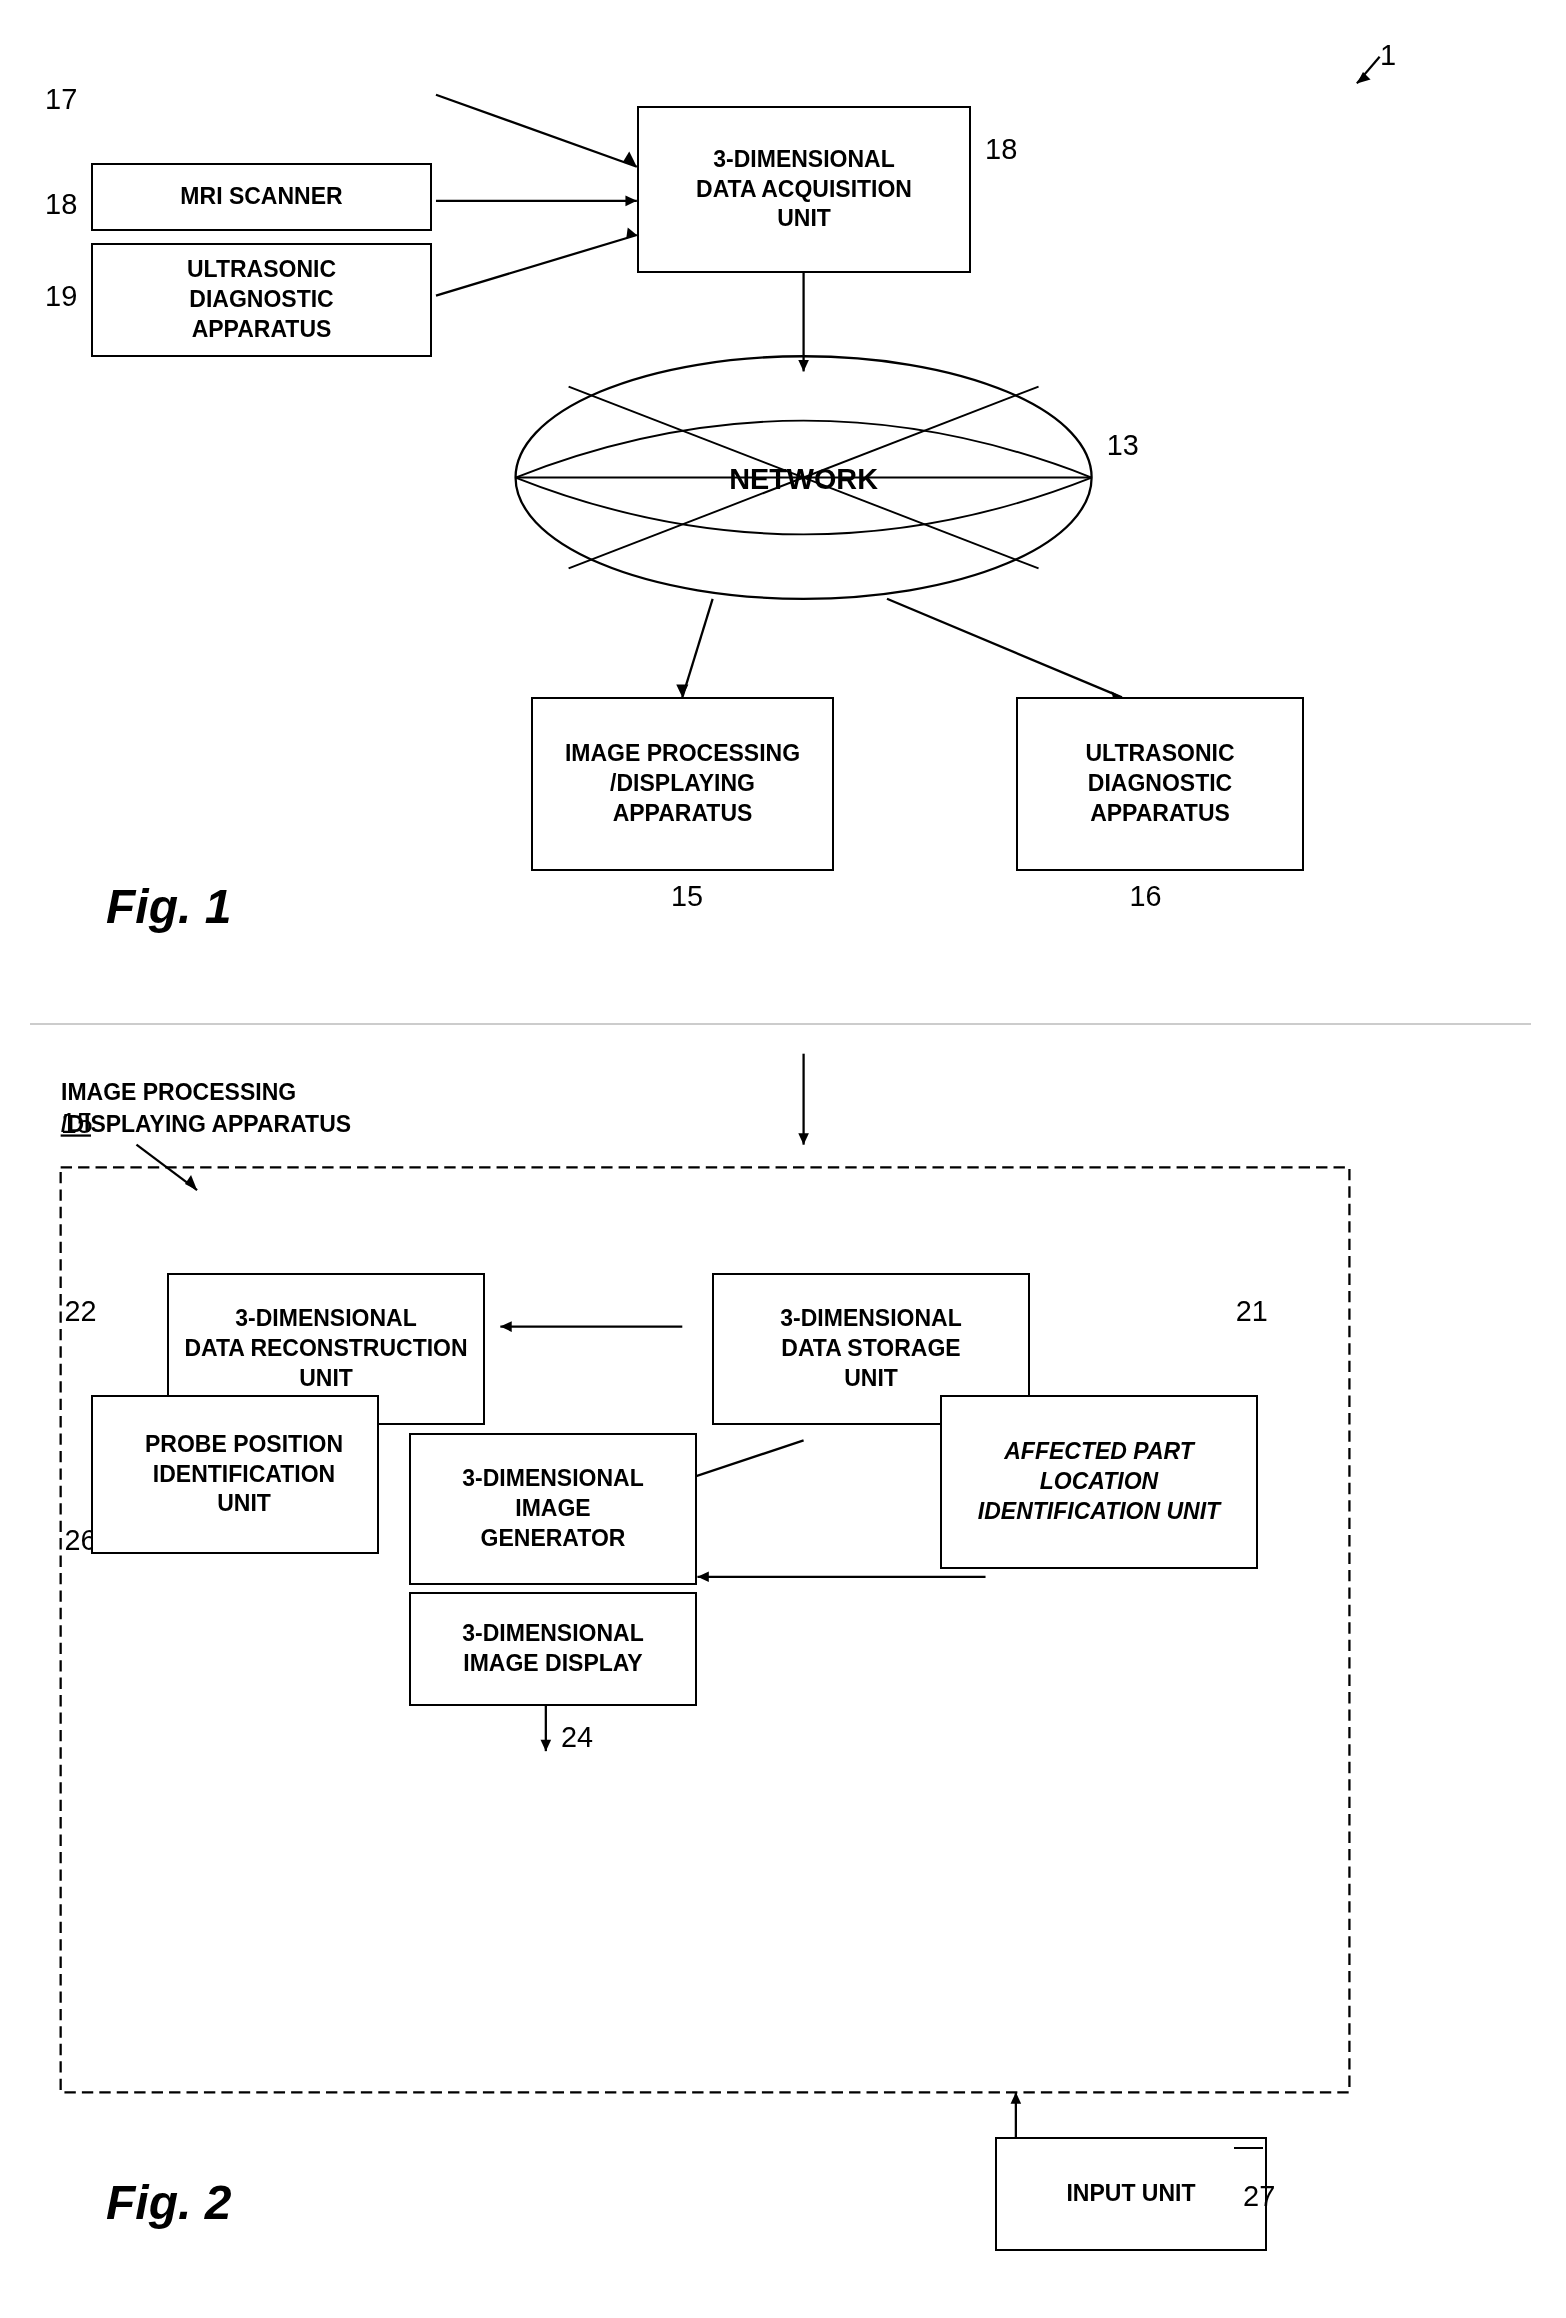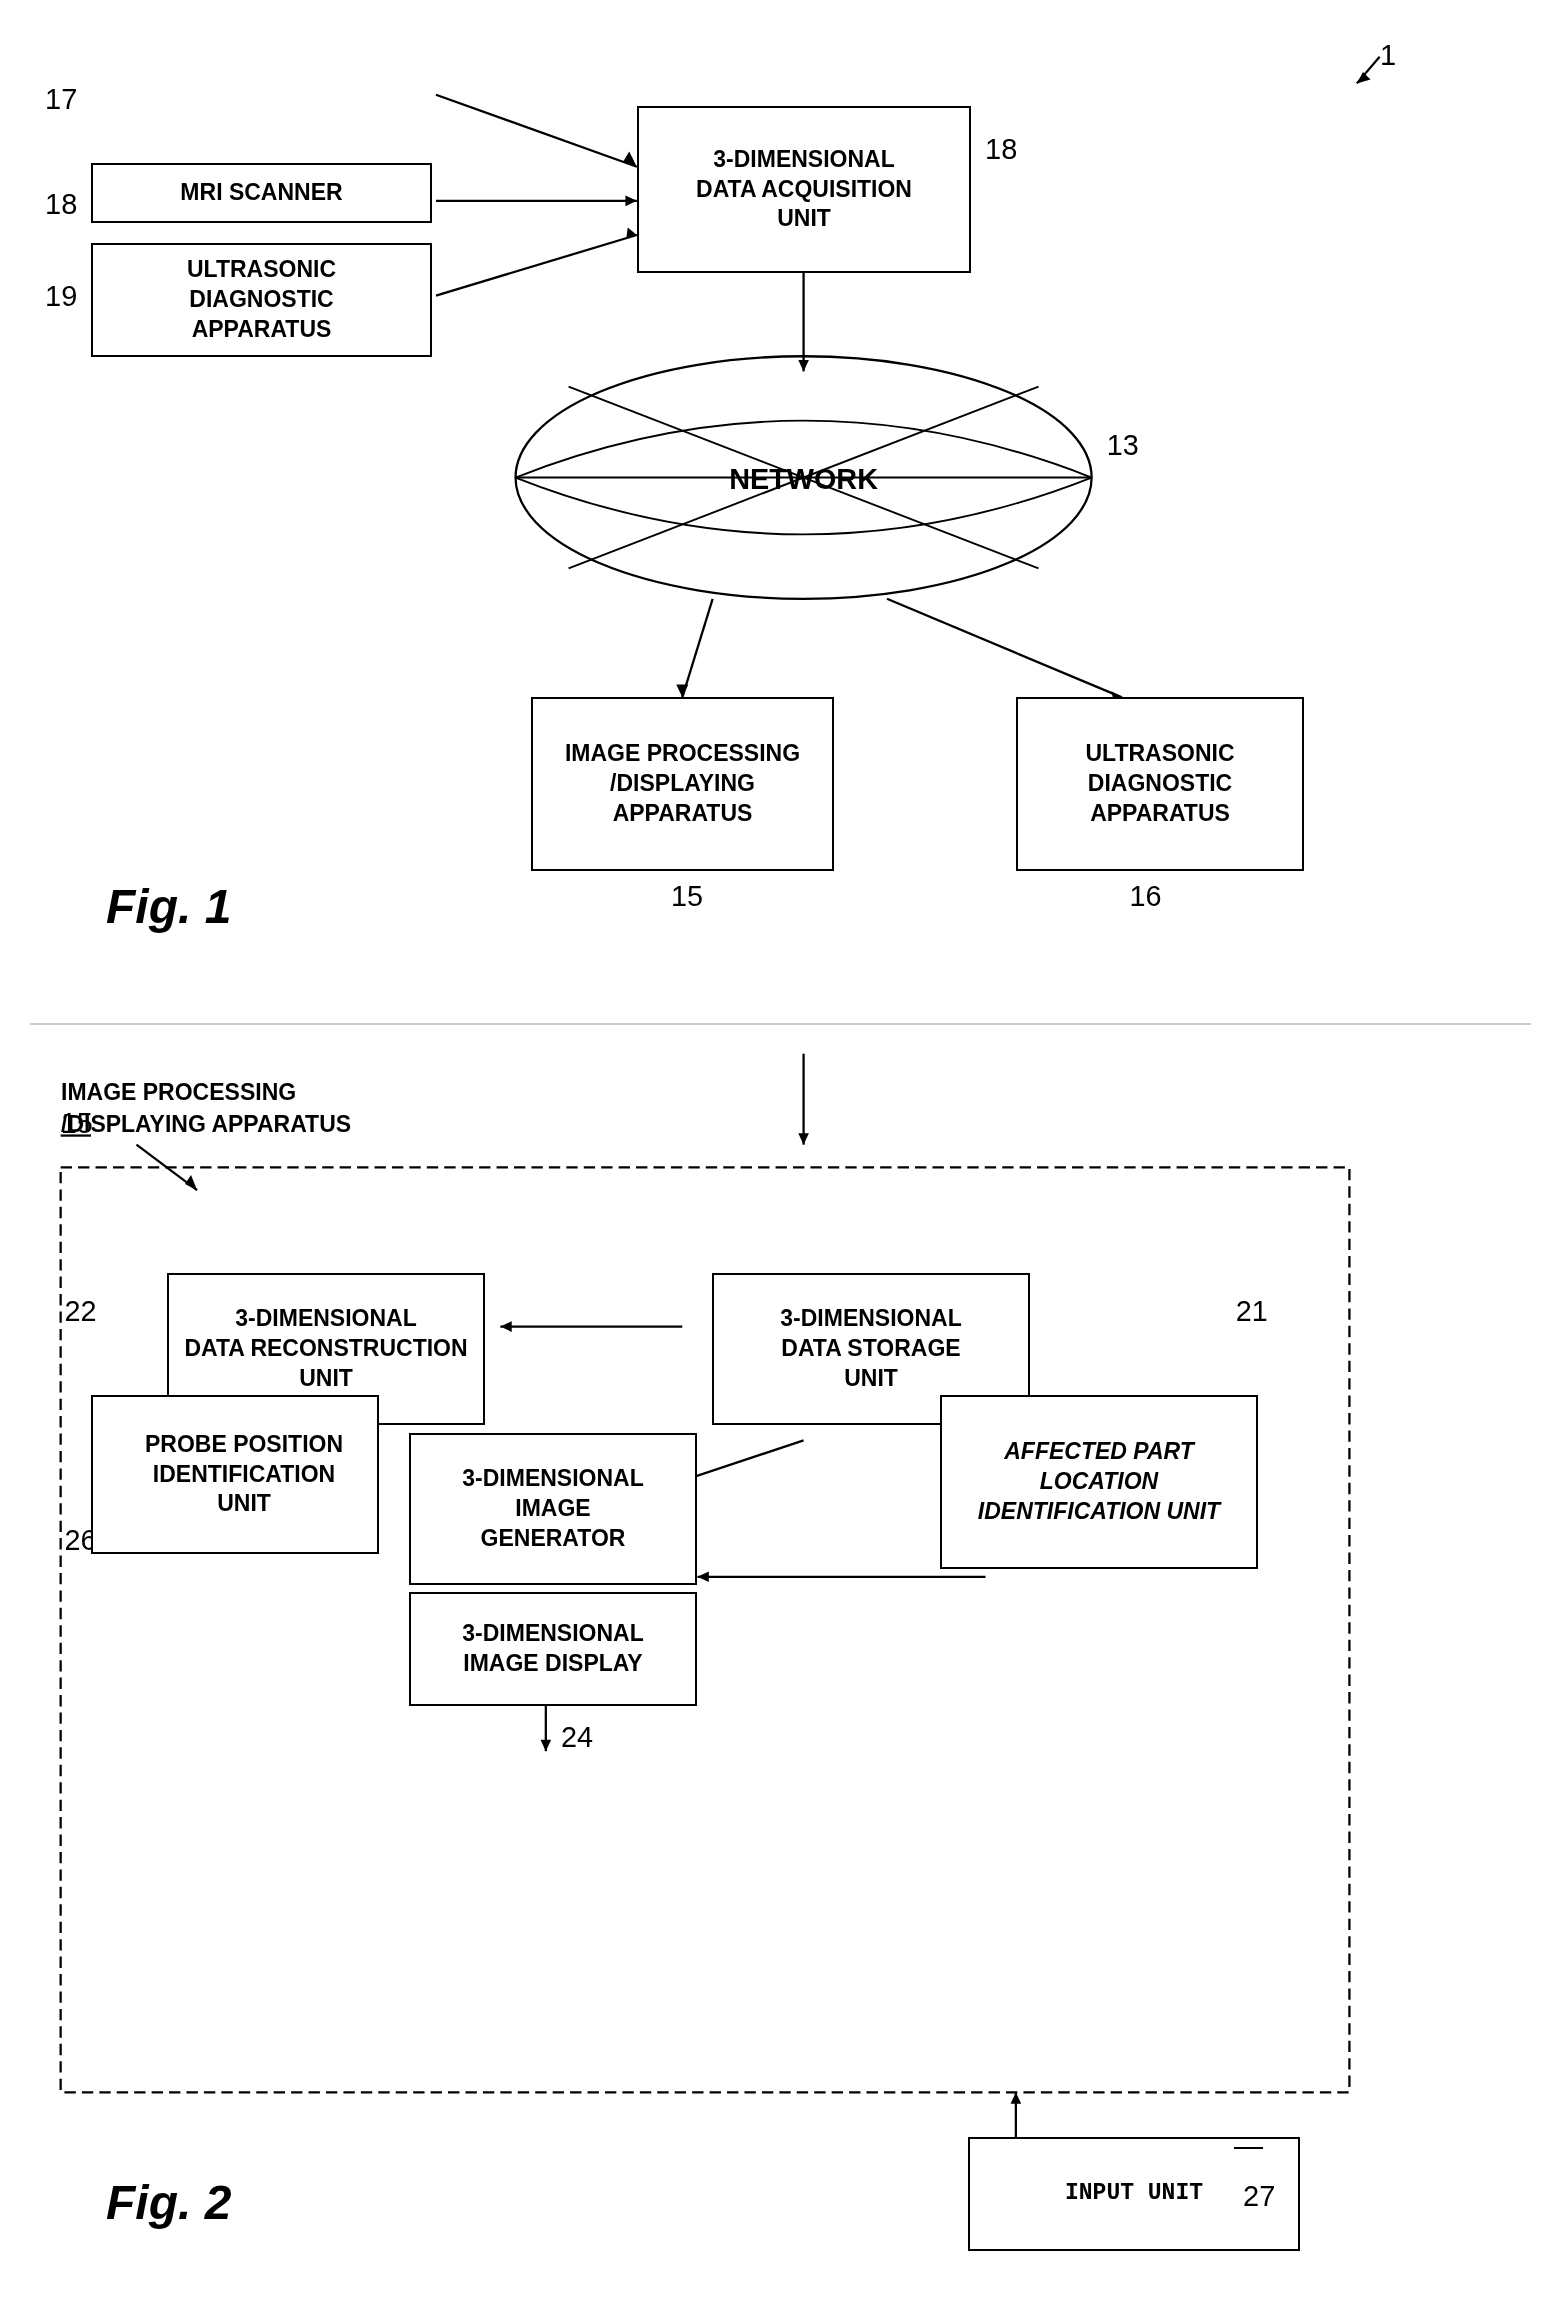--- a/index.html
+++ b/index.html
@@ -101,21 +101,21 @@
     <polygon points="1480,920 1466,912 1470,928" fill="#000"></polygon>
 
     <text x="885" y="1195" font-size="38" font-family="Arial">15</text>
 
     <text x="1490" y="1195" font-size="38" font-family="Arial">16</text>
 
   </svg>
 
   <div class="ref-num" style="top:83px; left:45px;">17</div>
 
-  <div class="diagram-box" style="top:163px; left:91px; width:341px; height:60px;">
+  <div class="diagram-box" style="top:163px; left:91px; width:341px; height:68px;">
     <span>MRI SCANNER</span>
   </div>
   <div class="ref-num" style="top:188px; left:45px;">18</div>
 
   <div class="diagram-box" style="top:243px; left:91px; width:341px; height:114px;">
     <span>ULTRASONIC<br>DIAGNOSTIC<br>APPARATUS</span>
   </div>
   <div class="ref-num" style="top:280px; left:45px;">19</div>
 
   <div class="diagram-box" style="top:106px; left:637px; width:334px; height:167px;">
@@ -202,21 +202,21 @@
   </div>
 
   <div class="diagram-box" style="top:1395px; left:940px; width:318px; height:174px;font-style:italic;">
     <span>AFFECTED PART<br>LOCATION<br>IDENTIFICATION UNIT</span>
   </div>
 
   <div class="diagram-box" style="top:1395px; left:91px; width:288px; height:159px;padding-left:24px;">
     <span>PROBE POSITION<br>IDENTIFICATION<br>UNIT</span>
   </div>
 
-  <div class="diagram-box" style="top:2137px; left:968px; width:332px; height:114px;font-family:Liberation Mono, monospace;">
+  <div class="diagram-box" style="top:2137px; left:995px; width:272px; height:114px;">
     <span>INPUT UNIT</span>
   </div>
   <div class="ref-num" style="top:2168px; left:1243px;margin-top:12px;">27</div>
   <div style="position:absolute; top:2130px; left:1234px; font-size:29px;">—</div>
 
   <div class="fig-label" style="top:2175px; left:106px;text-align:center;">Fig. 2</div>
 
 </div>
 
 

